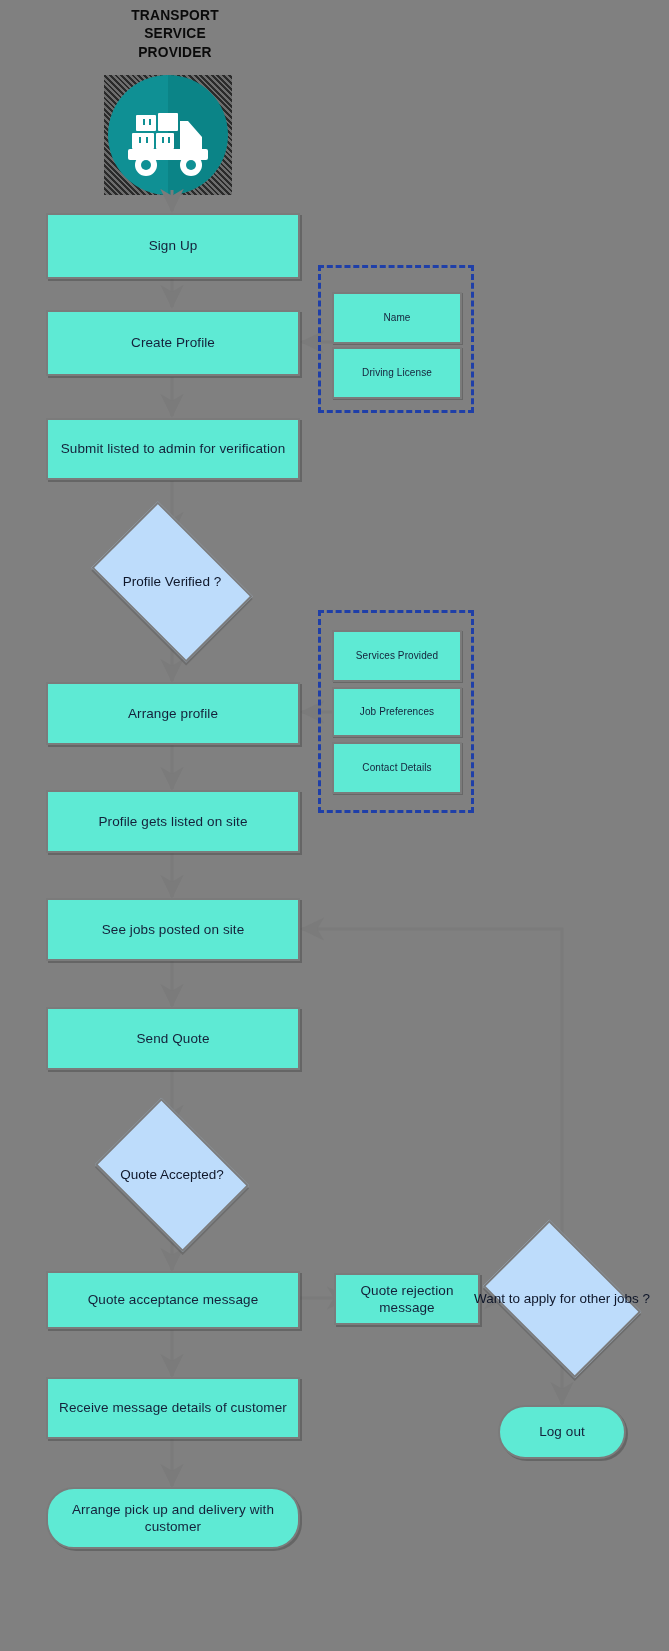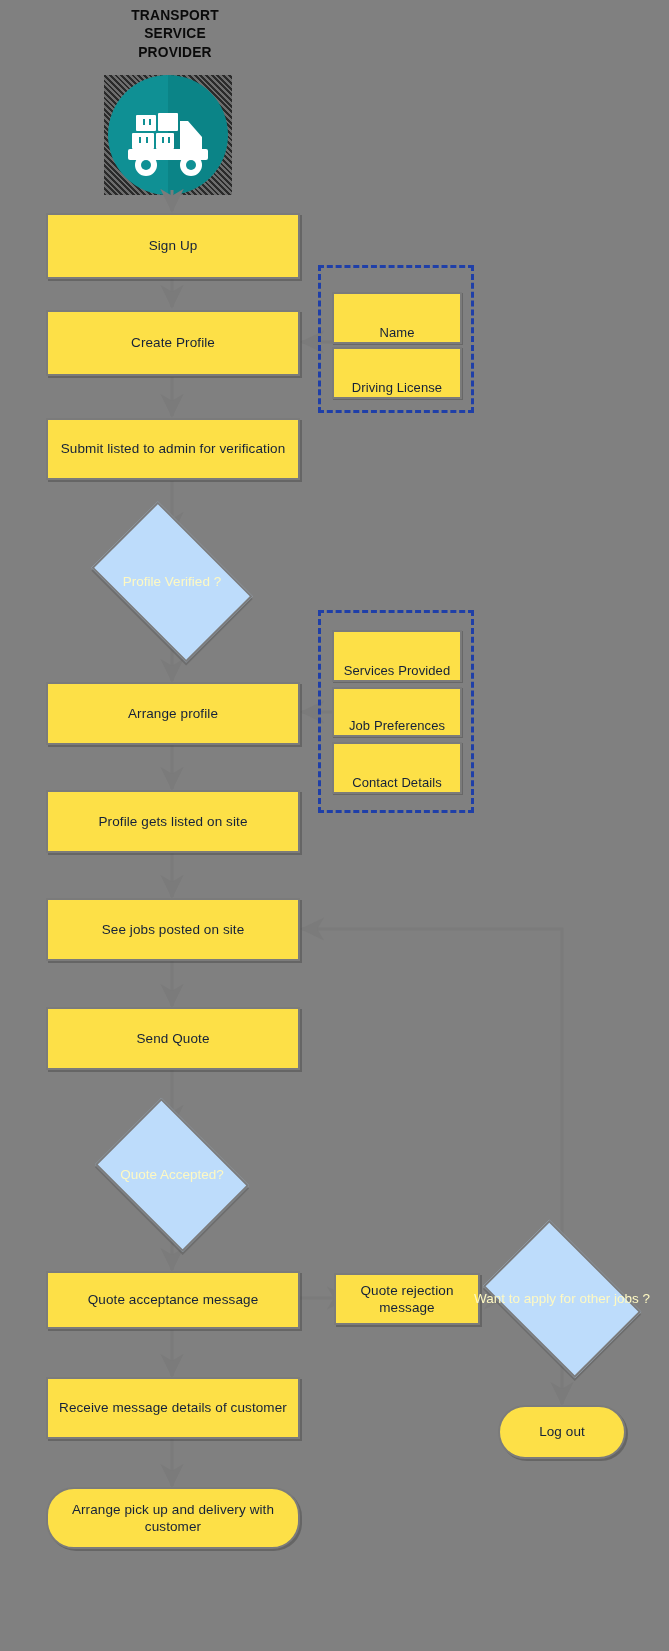--- a/index.html
+++ b/index.html
@@ -8,50 +8,49 @@
     background:#808080;
     font-family:"Liberation Sans", sans-serif;
     overflow:hidden;
     position:relative;
   }
   #stage{position:absolute;left:0;top:0;width:669px;height:1651px;}
   #edges{position:absolute;left:0;top:0;width:669px;height:1651px;pointer-events:none;}
 
   .node{
     position:absolute;
-    background:#fde047;
+    background:#5eead4;
     border:2px solid #7b7b7b;
     box-sizing:border-box;
     display:flex;
     align-items:center;
     justify-content:center;
     text-align:center;
     color:#14213a;
     font-size:13.5px;
     line-height:1.28;
     letter-spacing:.1px;
     box-shadow:2px 2px 0 rgba(40,40,40,.30);
   }
   .node span{display:block;padding:0 6px;}
 
   .proc{border-radius:0;}
   .term{border-radius:28px;}
   .sub{
-    font-size:13px;
+    font-size:10px;
     border:2px solid #7b7b7b;
     box-shadow:1px 1px 0 rgba(40,40,40,.28);
-    align-items:flex-end;
   }
 
   
   .dec{
     position:absolute;
     display:flex;align-items:center;justify-content:center;
     text-align:center;
-    color:#fef9c3;
+    color:#0f172a;
     font-size:13.5px;
     line-height:1.25;
     background:transparent;
     border:none;
     box-shadow:none;
   }
   .dec .dshape{
     position:absolute;left:0;top:0;width:100%;height:100%;
     background:#bddcfb;
     border:2px solid #7b7b7b;

